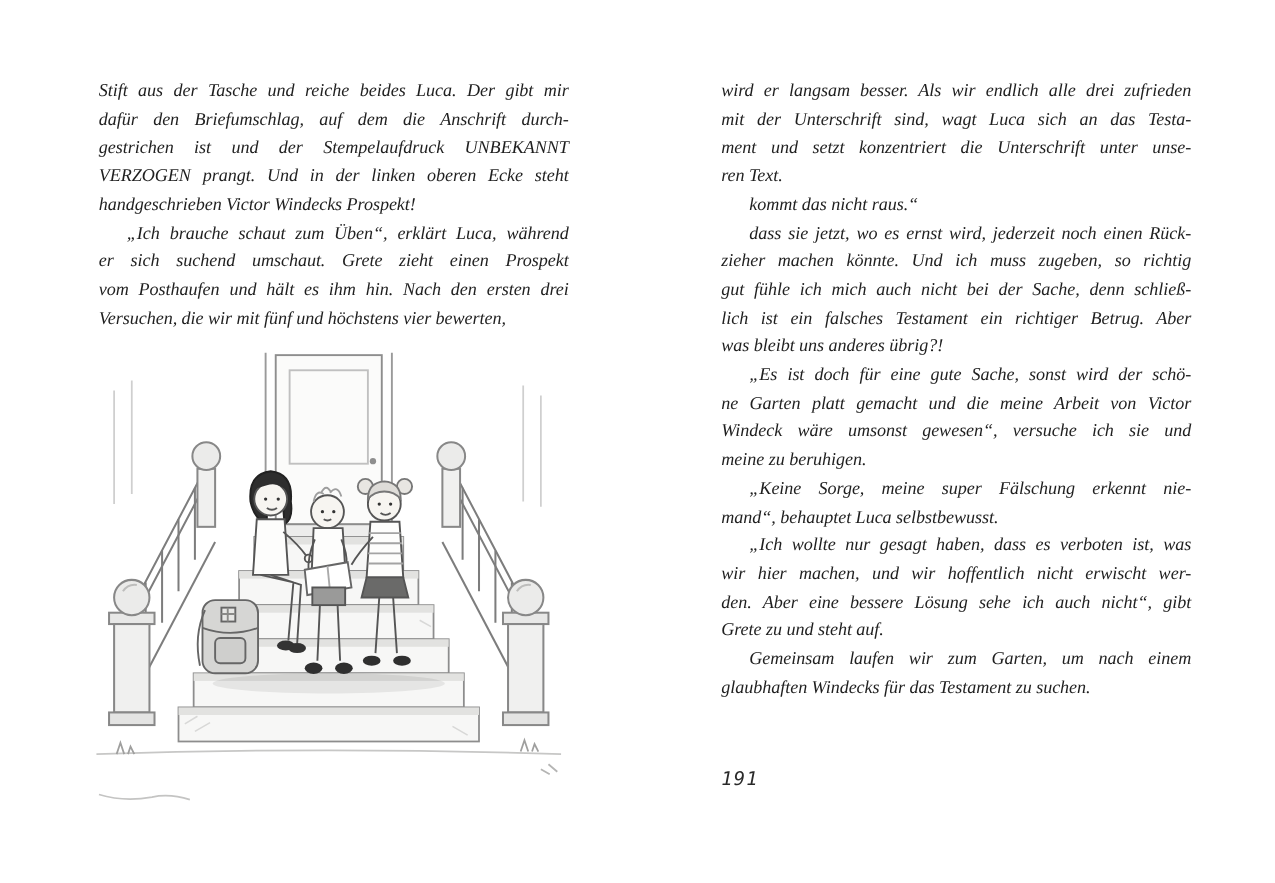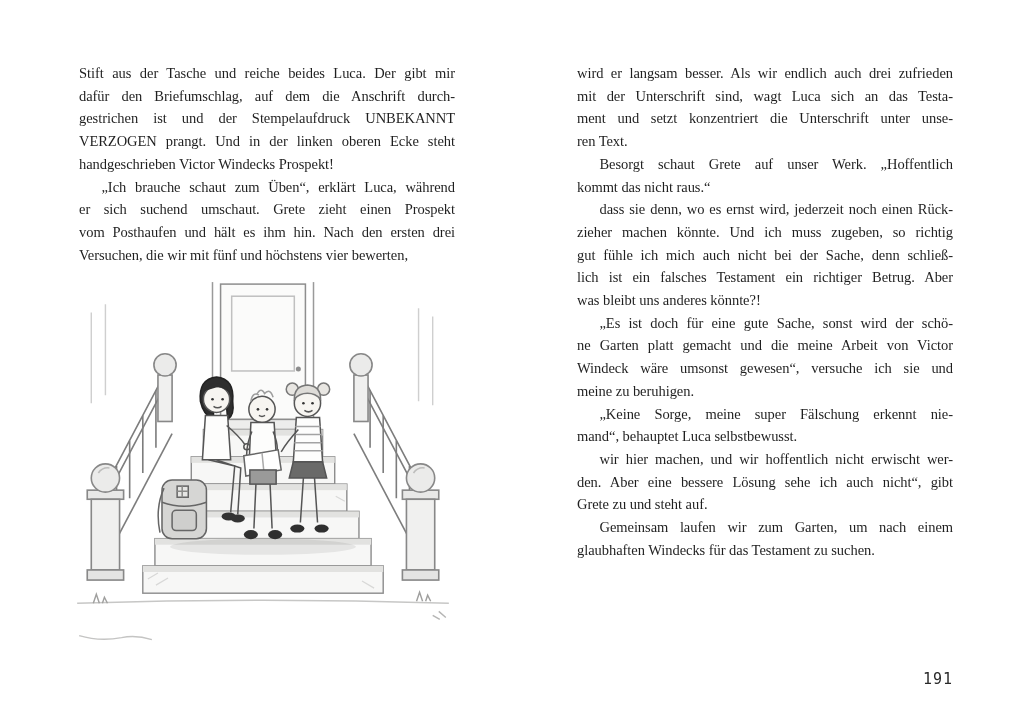--- a/index.html
+++ b/index.html
@@ -3,39 +3,39 @@
 <meta charset="utf-8">
 <style>
   html, body { margin: 0; padding: 0; }
   body {
     width: 1020px; height: 706px;
     background: #ffffff;
     font-family: "Liberation Serif", serif;
     color: #1f1f1f;
     overflow: hidden;
   }
-  .spread { position: relative; width: 812px; height: 706px; background: #ffffff; }
+  .spread { position: relative; width: 812px; height: 706px; background: #ffffff; font-style: italic; }
   .page { position: absolute; top: 62px; width: 376px; }
   .page-left  { left: 79px; }
   .page-right { left: 577px; }
   .textblock { font-size: 14.5px; line-height: 22.7px; letter-spacing: -0.05px; }
   .para { margin: 0; }
   .line { text-align: justify; text-align-last: justify; }
   .line:last-child { text-align-last: left; }
   .para.indent .line:first-child { text-indent: 1.55em; }
   .illustration {
     position: absolute;
     left: -16px; top: 220px;
     width: 400px; height: 390px;
   }
   .page-number {
     position: absolute;
     left: 0; right: 0;
-    top: 608px;
-    text-align: right;
+    top: 552px;
+    text-align: left;
     font-family: "DejaVu Sans Mono", monospace;
     font-size: 15px;
     letter-spacing: 1px;
     color: #2a2a2a;
   }
 </style>
 </head>
 <body>
 
 <div class="spread">
@@ -184,47 +184,47 @@
           <path d="M16 350 q20 6 42 2 q14 -3 30 2" stroke="#c4c4c3"></path>
           <path d="M366 330 l7 4 M372 326 l7 6" stroke="#b5b5b4"></path>
         </g>
       </svg>
     </div>
   </div>
 
   <div class="page page-right">
     <div class="textblock">
       <div class="para">
-          <div class="line">wird er langsam besser. Als wir endlich auch drei zufrieden</div>
+          <div class="line">wird er langsam besser. Als wir endlich alle drei zufrieden</div>
           <div class="line">mit der Unterschrift sind, wagt Luca sich an das Testa-</div>
           <div class="line">ment und setzt konzentriert die Unterschrift unter unse-</div>
           <div class="line">ren Text.</div>
         </div>
       <div class="para indent">
-          <div class="line">Besorgt schaut Grete auf unser Werk. „Hoffentlich</div>
           <div class="line">kommt das nicht raus.“</div>
         </div>
       <div class="para indent">
-          <div class="line">dass sie denn, wo es ernst wird, jederzeit noch einen Rück-</div>
+          <div class="line">dass sie jetzt, wo es ernst wird, jederzeit noch einen Rück-</div>
           <div class="line">zieher machen könnte. Und ich muss zugeben, so richtig</div>
           <div class="line">gut fühle ich mich auch nicht bei der Sache, denn schließ-</div>
           <div class="line">lich ist ein falsches Testament ein richtiger Betrug. Aber</div>
-          <div class="line">was bleibt uns anderes könnte?!</div>
+          <div class="line">was bleibt uns anderes übrig?!</div>
         </div>
       <div class="para indent">
           <div class="line">„Es ist doch für eine gute Sache, sonst wird der schö-</div>
           <div class="line">ne Garten platt gemacht und die meine Arbeit von Victor</div>
           <div class="line">Windeck wäre umsonst gewesen“, versuche ich sie und</div>
           <div class="line">meine zu beruhigen.</div>
         </div>
       <div class="para indent">
           <div class="line">„Keine Sorge, meine super Fälschung erkennt nie-</div>
           <div class="line">mand“, behauptet Luca selbstbewusst.</div>
         </div>
       <div class="para indent">
+          <div class="line">„Ich wollte nur gesagt haben, dass es verboten ist, was</div>
           <div class="line">wir hier machen, und wir hoffentlich nicht erwischt wer-</div>
           <div class="line">den. Aber eine bessere Lösung sehe ich auch nicht“, gibt</div>
           <div class="line">Grete zu und steht auf.</div>
         </div>
       <div class="para indent">
           <div class="line">Gemeinsam laufen wir zum Garten, um nach einem</div>
           <div class="line">glaubhaften Windecks für das Testament zu suchen.</div>
         </div>
     </div>
     <div class="page-number">191</div>

